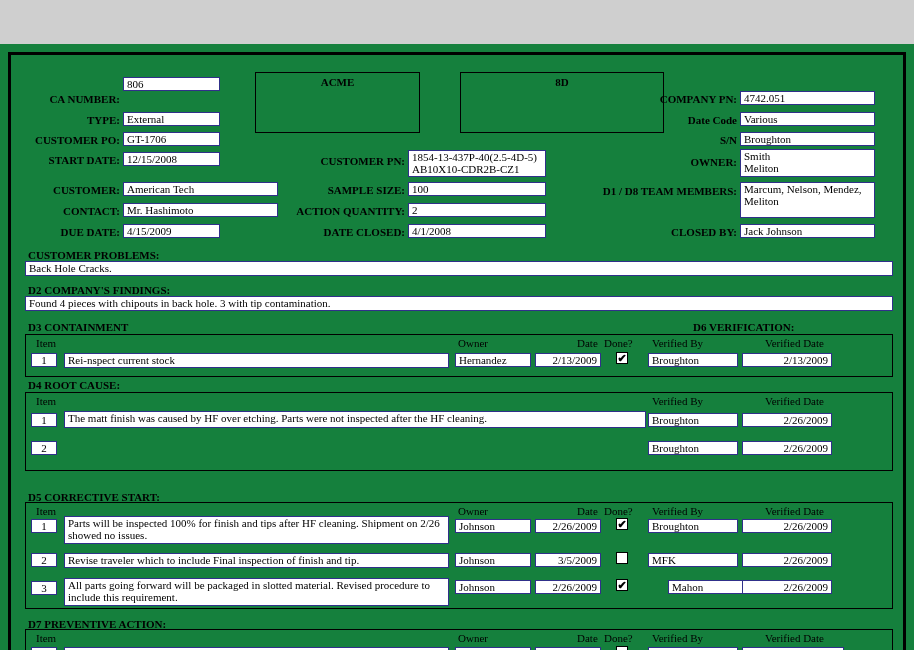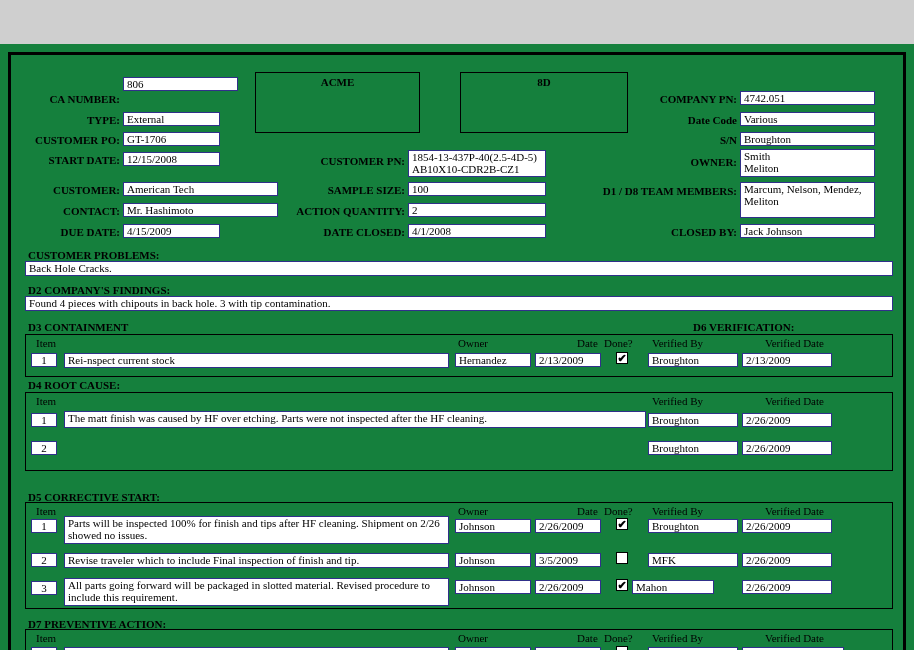--- a/index.html
+++ b/index.html
@@ -14,40 +14,40 @@
   .lbl    { position:absolute; font-weight:bold; white-space:nowrap; }
   .stitle { position:absolute; font-weight:bold; white-space:nowrap; }
   .chead  { position:absolute; white-space:nowrap; }
   .box {
     position:absolute; height:14px; background:#fff; border:1px solid #30308a;
     padding:0 3px; line-height:12px; overflow:hidden;
   }
   .nowrap { white-space:nowrap; }
   .pre    { white-space:pre-line; }
   .ctr    { text-align:center; }
-  .rt     { text-align:left; }
+  .rt     { text-align:right; }
   .brk    { word-break:break-all; }
   .sect   { position:absolute; border:1px solid #000; background:transparent; }
   .hdrbox { position:absolute; border:1px solid #000; text-align:center; font-weight:bold; padding-top:3px; }
   .cb {
     position:absolute; width:12px; height:12px; border:1px solid #000; background:#fff;
     font-size:11px; line-height:10px; text-align:center; font-weight:bold; overflow:hidden;
   }
 </style>
 </head>
 <body>
 
 <div class="page">
   <div class="frame"></div>
 
   <div class="hdrbox" style="left:255px;top:28px;width:165px;height:61px"><span>ACME</span></div>
-  <div class="hdrbox" style="left:460px;top:28px;width:168px;height:61px"><span>8D</span></div>
+  <div class="hdrbox" style="left:460px;top:28px;width:204px;height:61px"><span>8D</span></div>
 
   <div class="lbl" style="right:794px;top:49px">CA NUMBER:</div>
-  <div class="box nowrap" style="left:123px;top:33px;width:115px">806</div>
+  <div class="box nowrap" style="left:123px;top:33px;width:97px">806</div>
 
   <div class="lbl" style="right:794px;top:70px">TYPE:</div>
   <div class="box nowrap" style="left:123px;top:68px;width:97px">External</div>
 
   <div class="lbl" style="right:794px;top:90px">CUSTOMER PO:</div>
   <div class="box nowrap" style="left:123px;top:88px;width:97px">GT-1706</div>
 
   <div class="lbl" style="right:794px;top:110px">START DATE:</div>
   <div class="box nowrap" style="left:123px;top:108px;width:97px">12/15/2008</div>
 
@@ -154,21 +154,21 @@
   <div class="box rt nowrap" style="left:535px;top:509px;width:66px">3/5/2009</div>
   <div class="cb" style="left:616px;top:508px"></div>
   <div class="box nowrap" style="left:648px;top:509px;width:90px">MFK</div>
   <div class="box rt nowrap" style="left:742px;top:509px;width:90px">2/26/2009</div>
 
   <div class="box ctr" style="left:31px;top:537px;width:26px">3</div>
   <div class="box" style="left:64px;top:534px;width:385px;height:28px">All parts going forward will be packaged in slotted material. Revised procedure to include this requirement.</div>
   <div class="box nowrap" style="left:455px;top:536px;width:76px">Johnson</div>
   <div class="box rt nowrap" style="left:535px;top:536px;width:66px">2/26/2009</div>
   <div class="cb" style="left:616px;top:535px">✔</div>
-  <div class="box nowrap" style="left:632px;top:536px;width:82px">Mahon</div>
+  <div class="box nowrap" style="left:668px;top:536px;width:82px">Mahon</div>
   <div class="box rt nowrap" style="left:742px;top:536px;width:90px">2/26/2009</div>
 
   <div class="stitle" style="left:28px;top:574px">D7 PREVENTIVE ACTION:</div>
   <div class="sect" style="left:25px;top:585px;width:868px;height:40px"></div>
   <div class="chead" style="left:36px;top:588px">Item</div>
   <div class="chead" style="left:458px;top:588px">Owner</div>
   <div class="chead" style="left:577px;top:588px">Date</div>
   <div class="chead" style="left:604px;top:588px">Done?</div>
   <div class="chead" style="left:652px;top:588px">Verified By</div>
   <div class="chead" style="left:765px;top:588px">Verified Date</div>

